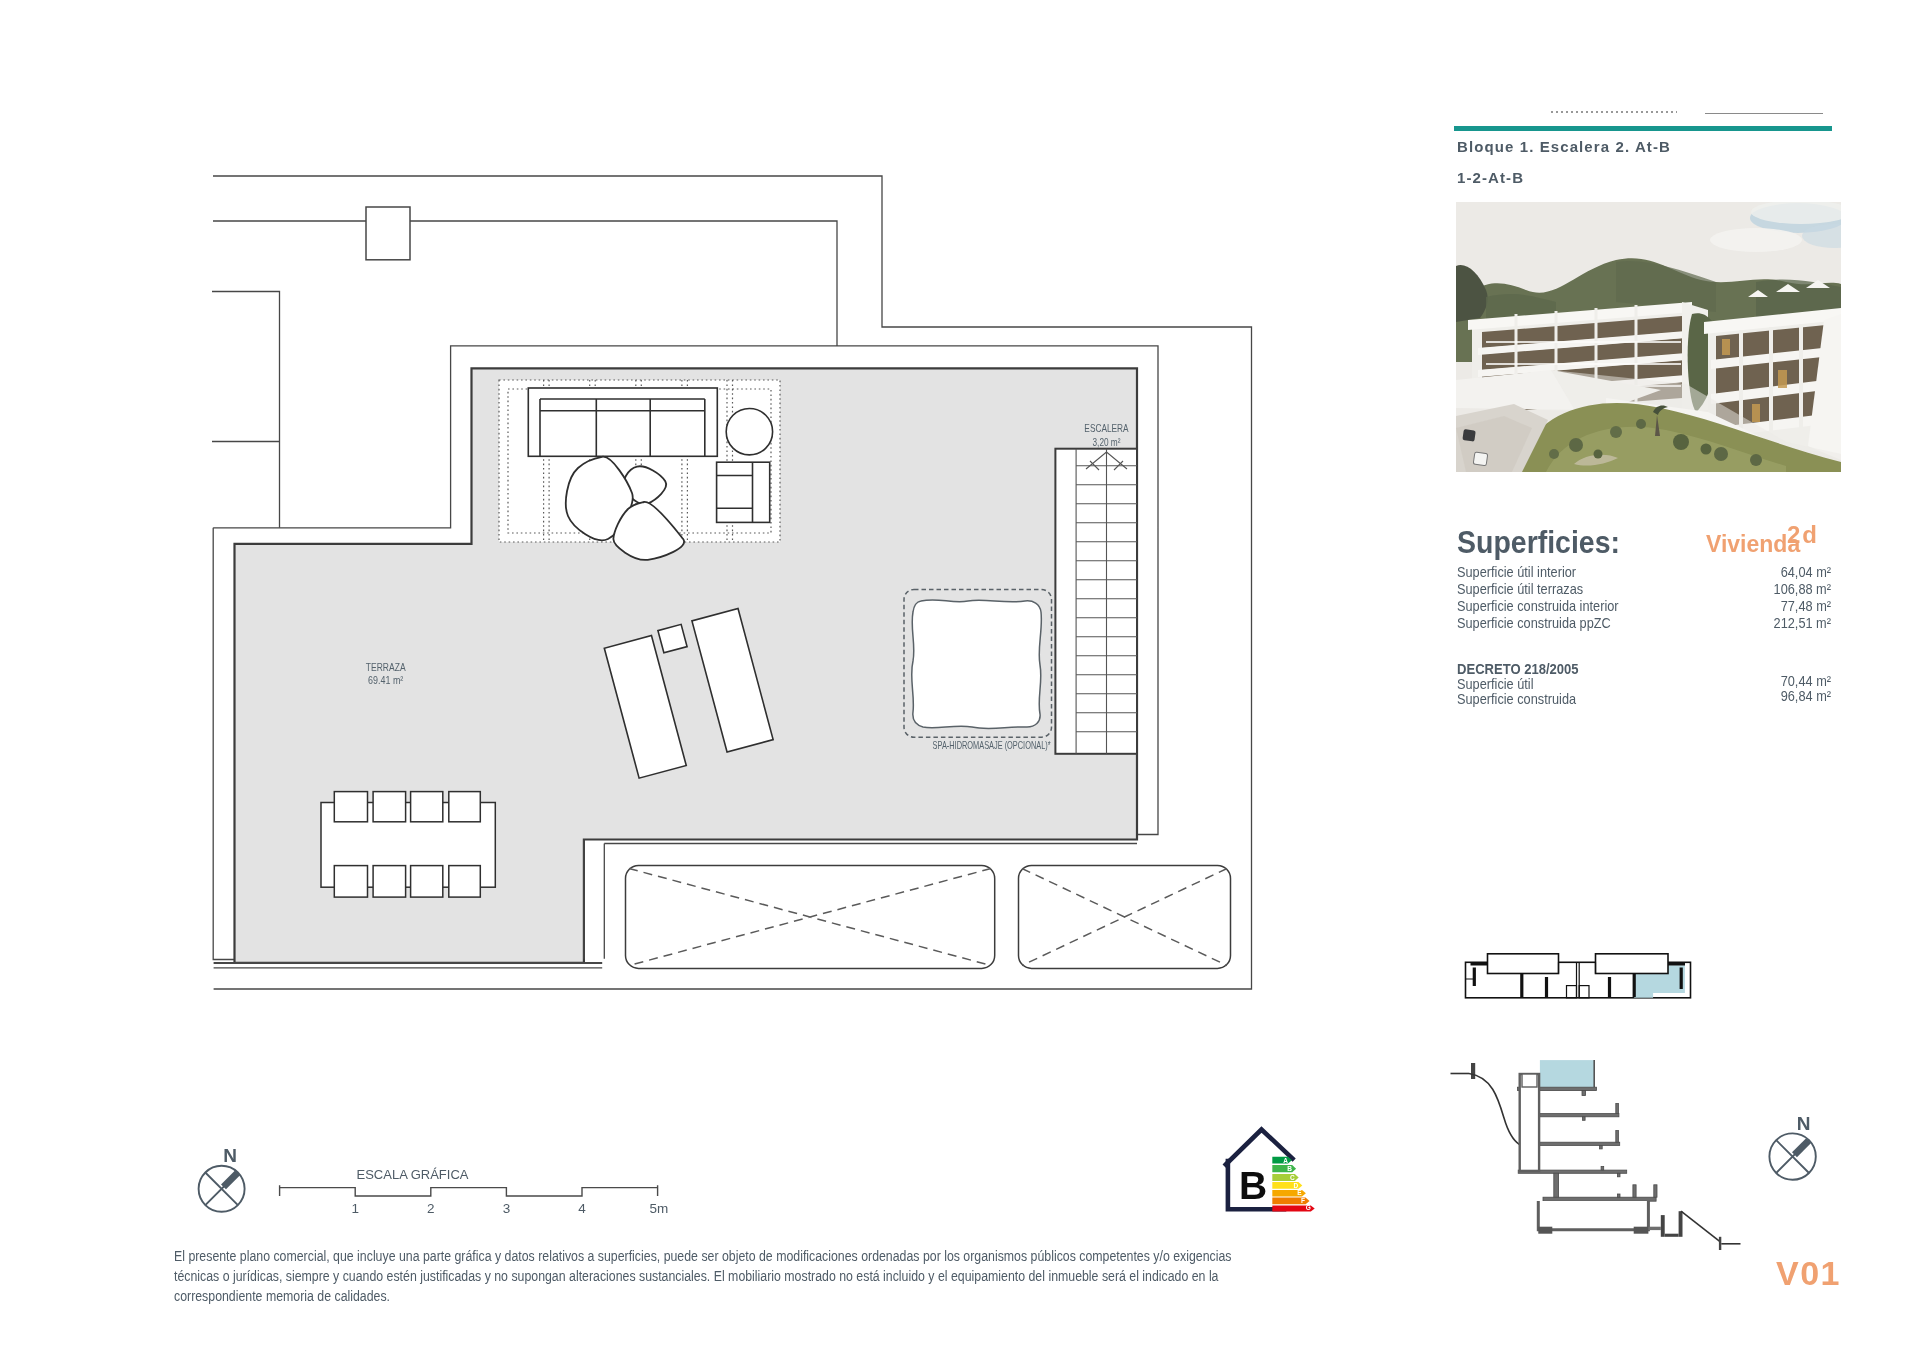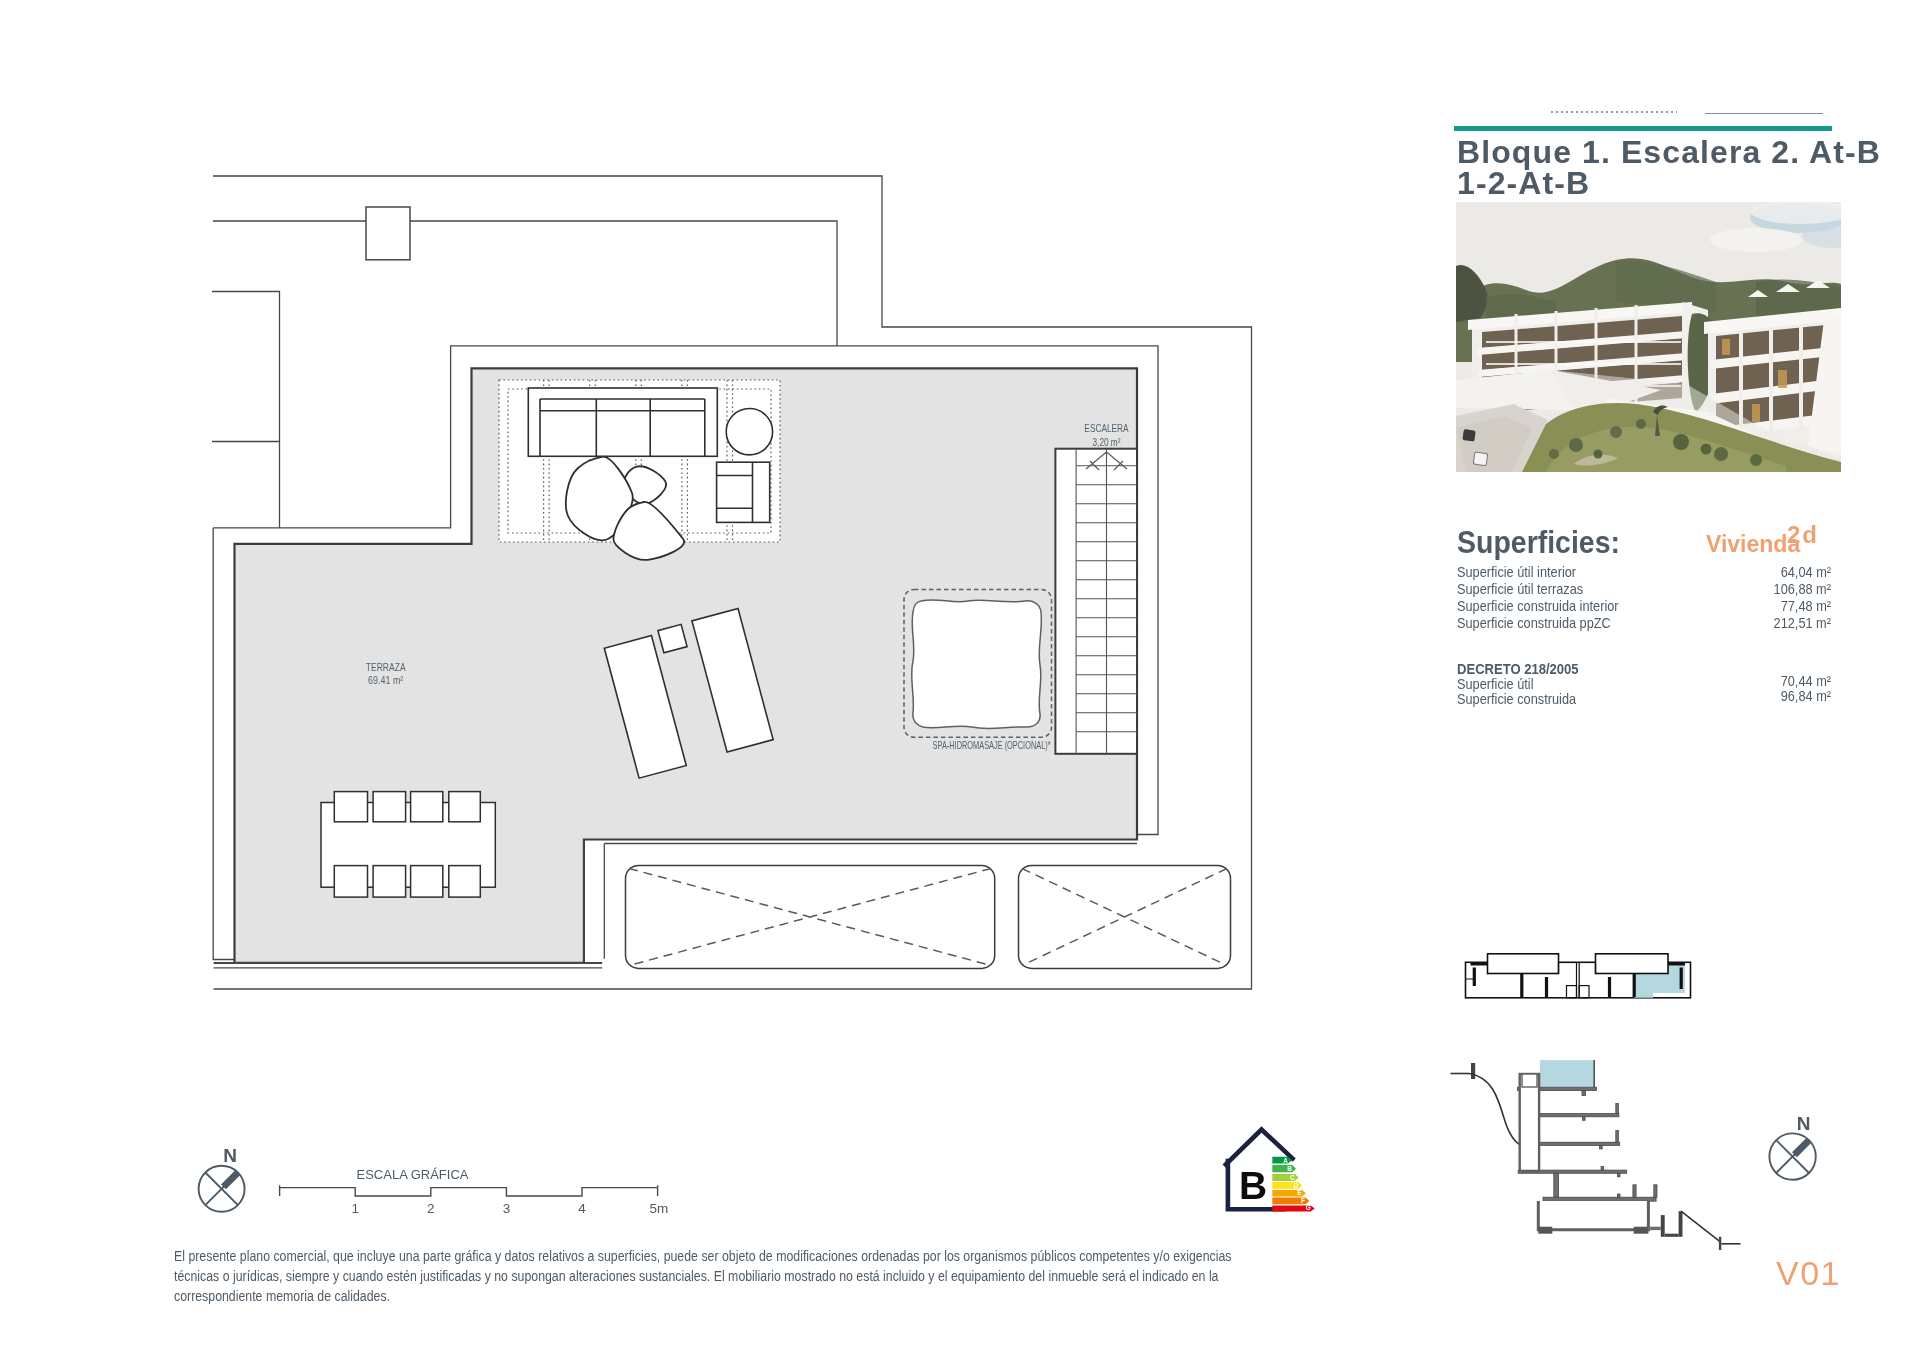--- a/index.html
+++ b/index.html
@@ -316,24 +316,24 @@
   <g transform="rotate(8 25 257)">
             <rect x="18" y="251" width="13" height="12" rx="2" fill="#f4f4f2" stroke="#777" stroke-width="1"></rect>
           </g>
 </g>
 </g>
 </svg>
 
 <div style="position:absolute;left:1551px;top:111px;width:126px;height:2.4px;background:repeating-linear-gradient(90deg,#555 0 2.5px,transparent 2.5px 5px);opacity:.6;filter:blur(.5px);"></div>
 <div style="position:absolute;left:1705px;top:113px;width:118px;height:1px;background:#8a8a8a;"></div>
 <div style="position:absolute;left:1454px;top:126px;width:378px;height:5.3px;background:#17968e;"></div>
-<div class="t" style="left:1457px;top:137px;font-size:32px;font-weight:bold;line-height:31px;letter-spacing:1.1px;">Bloque 1. Escalera 2. At-B<br>1-2-At-B</div>
+<div class="t" style="left:1457px;top:131px;font-size:15px;font-weight:bold;line-height:31px;letter-spacing:1.1px;">Bloque 1. Escalera 2. At-B<br>1-2-At-B</div>
 <div class="t" style="left:1457px;top:524px;font-size:32px;font-weight:bold;transform:scaleX(.89);transform-origin:0 0;">Superficies:</div>
 <div style="position:absolute;left:1706px;top:531px;font-size:23px;font-weight:bold;color:#f0a171;">Vivienda</div>
 <div style="position:absolute;left:1787px;top:521px;font-size:24px;font-weight:bold;color:#f0a171;letter-spacing:2px;">2d</div>
 <div class="t" style="left:1457px;top:562.5px;font-size:15px;line-height:17.3px;transform:scaleX(.85);transform-origin:0 0;">Superficie útil interior<br>Superficie útil terrazas<br>Superficie construida interior<br>Superficie construida ppZC</div>
 <div class="t" style="left:1600px;top:562.5px;width:231px;font-size:15px;line-height:17.3px;text-align:right;transform:scaleX(.85);transform-origin:100% 0;">64,04 m²<br>106,88 m²<br>77,48 m²<br>212,51 m²</div>
 <div class="t" style="left:1457px;top:659.5px;font-size:15px;font-weight:bold;transform:scaleX(.87);transform-origin:0 0;">DECRETO 218/2005</div>
 <div class="t" style="left:1457px;top:675.5px;font-size:15px;line-height:15.2px;transform:scaleX(.85);transform-origin:0 0;">Superficie útil<br>Superficie construida</div>
 <div class="t" style="left:1600px;top:673px;width:231px;font-size:15px;line-height:15.2px;text-align:right;transform:scaleX(.85);transform-origin:100% 0;">70,44 m²<br>96,84 m²</div>
-<div style="position:absolute;left:1776px;top:1254px;font-size:34px;font-weight:normal;color:#f0a171;letter-spacing:1.5px;">V01</div>
+<div style="position:absolute;left:1776px;top:1254px;font-size:34px;font-weight:bold;color:#f0a171;letter-spacing:1.5px;">V01</div>
 <div class="t" style="left:174px;top:1246px;font-size:14.7px;line-height:20px;transform:scaleX(.84);transform-origin:0 0;">El presente plano comercial, que incluye una parte gráfica y datos relativos a superficies, puede ser objeto de modificaciones ordenadas por los organismos públicos competentes y/o exigencias<br>técnicas o jurídicas, siempre y cuando estén justificadas y no supongan alteraciones sustanciales. El mobiliario mostrado no está incluido y el equipamiento del inmueble será el indicado en la<br>correspondiente memoria de calidades.</div>
 </div>
 
 </body></html>

